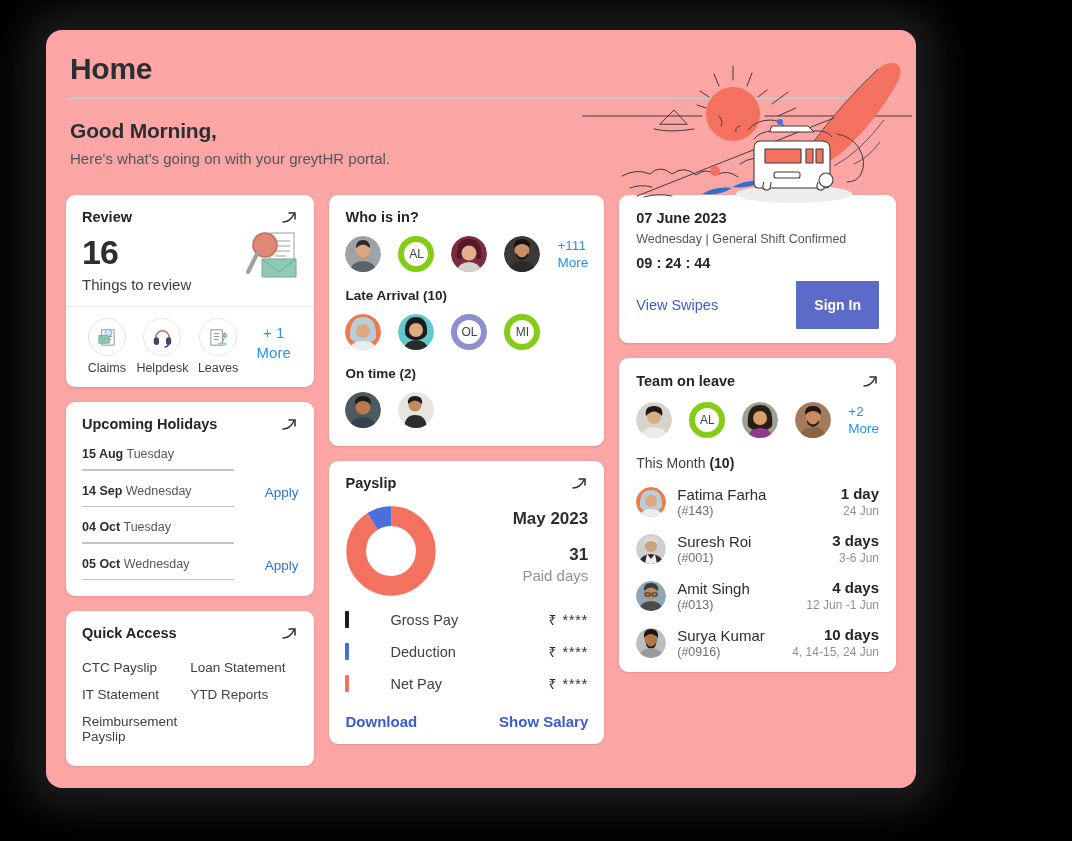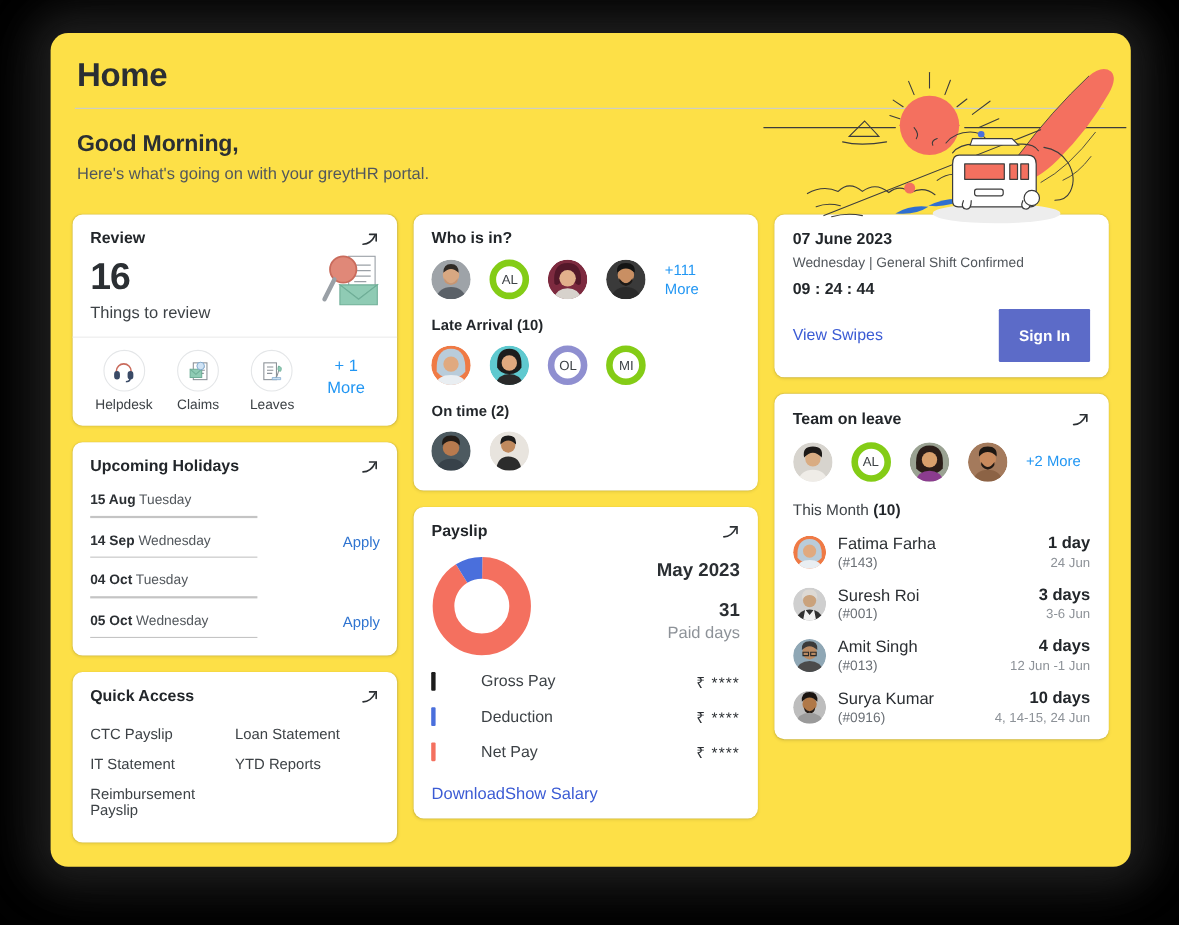--- a/index.html
+++ b/index.html
@@ -5,22 +5,22 @@
   * { box-sizing: border-box; margin: 0; padding: 0; }
   html, body {
     width: 1072px; height: 841px;
     background: #000;
     font-family: "Liberation Sans", sans-serif;
     overflow: hidden;
   }
   #frame {
     position: absolute;
     left: 46px; top: 30px;
-    width: 982px; height: 758px;
-    background: #fde047;
+    width: 870px; height: 758px;
+    background: #fca5a5;
     border-radius: 16px;
     box-shadow: 0 0 34px 16px rgba(30,30,30,0.92),
                 0 0 70px 30px rgba(20,20,20,0.55);
     overflow: hidden;
   }
   
   .hdr { position: relative; height: 165px; padding: 22px 24px 0 22px; }
   .page-title {
     font-size: 30px; font-weight: 700; color: #2b2f33;
     letter-spacing: -0.3px; padding-left: 2px;
@@ -126,22 +126,22 @@
   .pay-month { font-size: 17px; font-weight: 700; color: #2b2f33; }
   .pay-days { font-size: 17px; font-weight: 700; color: #2b2f33; margin-top: 16px; }
   .pay-days-lbl { font-size: 15px; color: #8d9298; margin-top: 2px; }
   .leg-row {
     display: flex; align-items: center; margin-top: 13px; gap: 32px;
   }
   .leg-bar { width: 4px; height: 17px; border-radius: 1px; margin-right: 9px; }
   .leg-lbl { font-size: 14.5px; color: #3d4246; flex: 1; }
   .leg-val { font-size: 14px; color: #2b2f33; letter-spacing: 1px; }
   .pay-foot {
-    display: flex; 
-    margin-top: 20px; font-size: 15px; color: #3b5bd4; font-weight: 400;
+    display: flex; justify-content: space-between;
+    margin-top: 20px; font-size: 15px; color: #3b5bd4; font-weight: 700;
   }
 
   
   .att { padding: 15px 17px 14px 17px; }
   .att-date { font-size: 14.5px; font-weight: 700; color: #22262a; }
   .att-shift { font-size: 12.5px; color: #52575c; margin-top: 6px; }
   .att-timer { font-size: 14.5px; font-weight: 700; color: #22262a; margin-top: 9px; }
   .att-foot { display: flex; align-items: center; justify-content: space-between; margin-top: 10px; }
   .swipes { font-size: 14.5px; color: #3b5bd4; font-weight: 500; }
   .signin {
@@ -277,43 +277,43 @@
               <circle cx="25" cy="20" r="12" fill="#e08878" stroke="#c96b5c" stroke-width="1.6"></circle>
               <line x1="17" y1="29" x2="8" y2="47" stroke="#9aa0a6" stroke-width="4" stroke-linecap="round"></line>
             </svg>
           </span>
         </div>
         <div class="rev-div"></div>
         <div class="rev-actions">
 
           <div class="rev-act">
             <div class="rev-circ">
-              <svg viewBox="0 0 22 22" width="21" height="21" fill="none" stroke="#3a4a66" stroke-width="1.5">
-                <path d="M4 13 v-2 a7 7 0 0 1 14 0 v2" stroke="#c96b5c"></path>
-                <rect x="2.6" y="11.5" width="4" height="6.5" rx="2" fill="#3a4a66" stroke="#3a4a66"></rect>
-                <rect x="15.4" y="11.5" width="4" height="6.5" rx="2" fill="#3a4a66" stroke="#3a4a66"></rect>
-                <path d="M17 18 q0 3 -4 3" stroke="#3a4a66"></path>
-              </svg>
-            </div>
-            <div class="rev-lbl">Helpdesk</div>
-          </div>
-
-          <div class="rev-act">
-            <div class="rev-circ">
               <svg viewBox="0 0 22 22" width="21" height="21">
                 <rect x="6" y="3" width="13" height="16" fill="#fff" stroke="#8a9096" stroke-width="1"></rect>
                 <line x1="12" y1="7" x2="17" y2="7" stroke="#8a9096"></line>
                   <line x1="12" y1="10" x2="17" y2="10" stroke="#8a9096"></line>
                 <line x1="12" y1="13" x2="16" y2="13" stroke="#8a9096"></line>
                 <path d="M3 9 h11 v8 h-11z" fill="#8fcbb4" stroke="#6fae97"></path>
                 <path d="M3 9 l5.5 5 l5.5 -5" fill="none" stroke="#6fae97"></path>
                 <circle cx="13" cy="6" r="3.6" fill="#cfe3f5" stroke="#7fa8cc" stroke-width="0.9"></circle>
               </svg>
             </div>
             <div class="rev-lbl">Claims</div>
+          </div>
+
+          <div class="rev-act">
+            <div class="rev-circ">
+              <svg viewBox="0 0 22 22" width="21" height="21" fill="none" stroke="#3a4a66" stroke-width="1.5">
+                <path d="M4 13 v-2 a7 7 0 0 1 14 0 v2" stroke="#c96b5c"></path>
+                <rect x="2.6" y="11.5" width="4" height="6.5" rx="2" fill="#3a4a66" stroke="#3a4a66"></rect>
+                <rect x="15.4" y="11.5" width="4" height="6.5" rx="2" fill="#3a4a66" stroke="#3a4a66"></rect>
+                <path d="M17 18 q0 3 -4 3" stroke="#3a4a66"></path>
+              </svg>
+            </div>
+            <div class="rev-lbl">Helpdesk</div>
           </div>
 
           <div class="rev-act">
             <div class="rev-circ">
               <svg viewBox="0 0 22 22" width="21" height="21">
                 <rect x="3" y="3" width="12" height="16" fill="#fff" stroke="#8a9096" stroke-width="1"></rect>
                 <line x1="6" y1="7" x2="12" y2="7" stroke="#8a9096"></line>
                   <line x1="6" y1="10" x2="12" y2="10" stroke="#8a9096"></line>
                 <line x1="6" y1="13" x2="11" y2="13" stroke="#8a9096"></line>
                 <path d="M14 18 q4 -6 3 -12" fill="none" stroke="#8a9096"></path>

